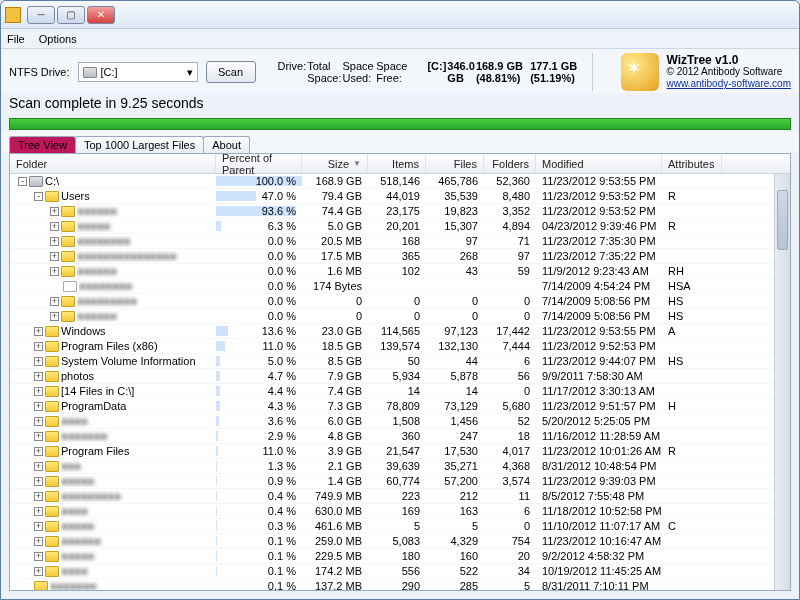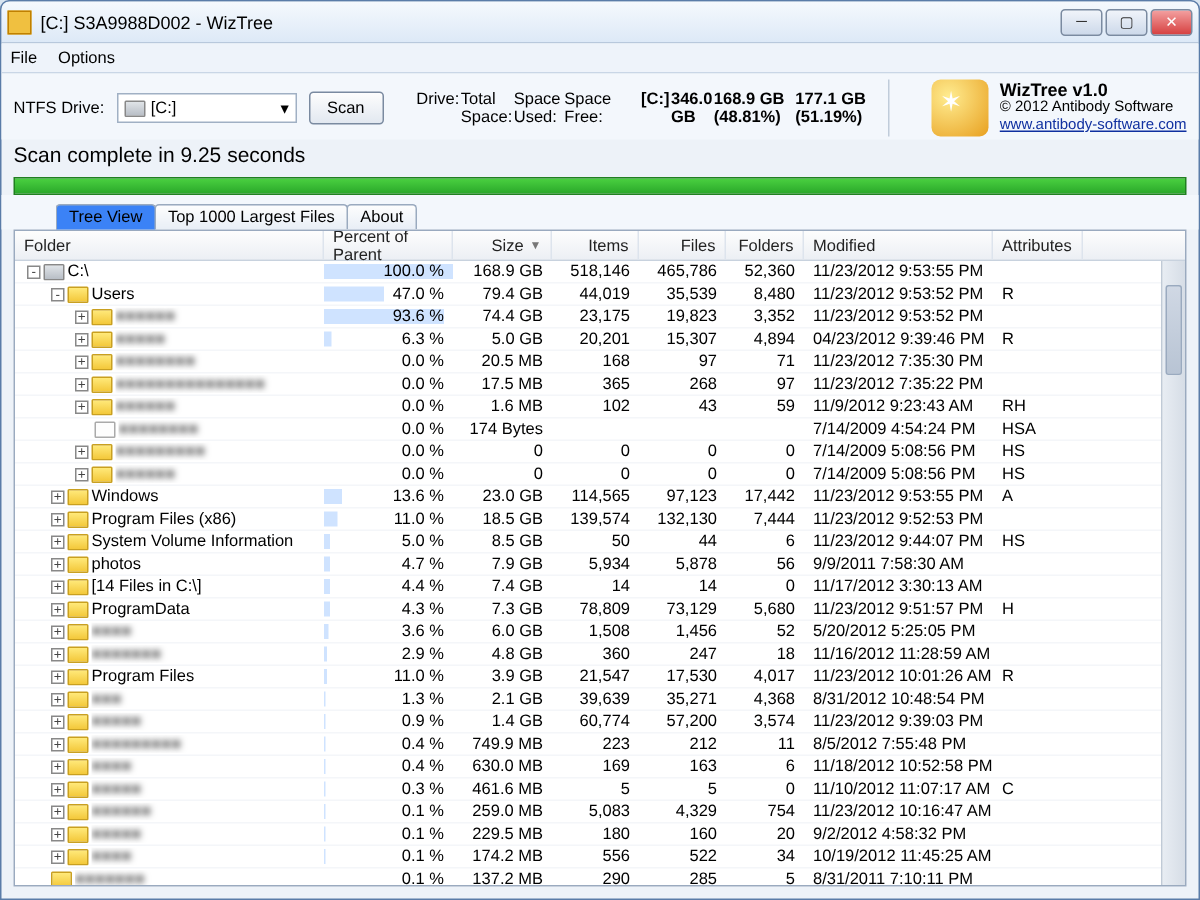--- a/index.html
+++ b/index.html
@@ -73,21 +73,21 @@
 .progress{ height:12px; background:linear-gradient(#4ad040,#2aa82a); border:1px solid #208020; margin:3px 8px 0 8px;}
 .tabs-row{
   display:flex; align-items:flex-end; padding:6px 8px 0 8px; gap:0;
   background:#f3f7fc;
 }
 .tab{
   border:1px solid #9aaabf; border-bottom:none; padding:2px 8px;
   background:linear-gradient(#fdfdfd,#e8eef6); border-radius:3px 3px 0 0;
   font-size:11px; margin-right:-1px;
 }
-.tab.active{ background:#3b82f6; position:relative; z-index:2;margin-left:28px;}
+.tab.active{ background:#be185d; position:relative; z-index:2;}
 .grid-wrap{
   flex:1; margin:0 8px 8px 8px; border:1px solid #9aaabf;
   background:#fff; display:flex; flex-direction:column; overflow:hidden;
 }
 .grid-head{
   display:flex; background:linear-gradient(#fdfdfd,#eceff4);
   border-bottom:1px solid #c8d2de; height:20px; font-size:11px; color:#222;
 }
 .grid-head > div{ border-right:1px solid #dde4ed; padding:3px 6px; display:flex; align-items:center;}
 .grid-head .sortarr{ margin-left:4px; color:#777; font-size:8px;}
@@ -122,21 +122,20 @@
 .sb-thumb{ margin:16px 2px; height:60px; background:linear-gradient(#d0d8e4,#b8c4d4); border:1px solid #9aaabf; border-radius:2px;}
 .right-col{ display:flex; flex-direction:column; align-items:flex-end; padding-right:6px;}
 </style>
 </head>
 <body>
 
 <div class="window">
 
   <div class="titlebar">
     <div class="icon"></div>
-    <div class="title">[C:] S3A9988D002  -  WizTree</div>
     <div class="winbtns">
       <div class="winbtn">─</div>
       <div class="winbtn">▢</div>
       <div class="winbtn close">✕</div>
     </div>
   </div>
 
   <div class="menubar">
     <span>File</span>
     <span>Options</span>

